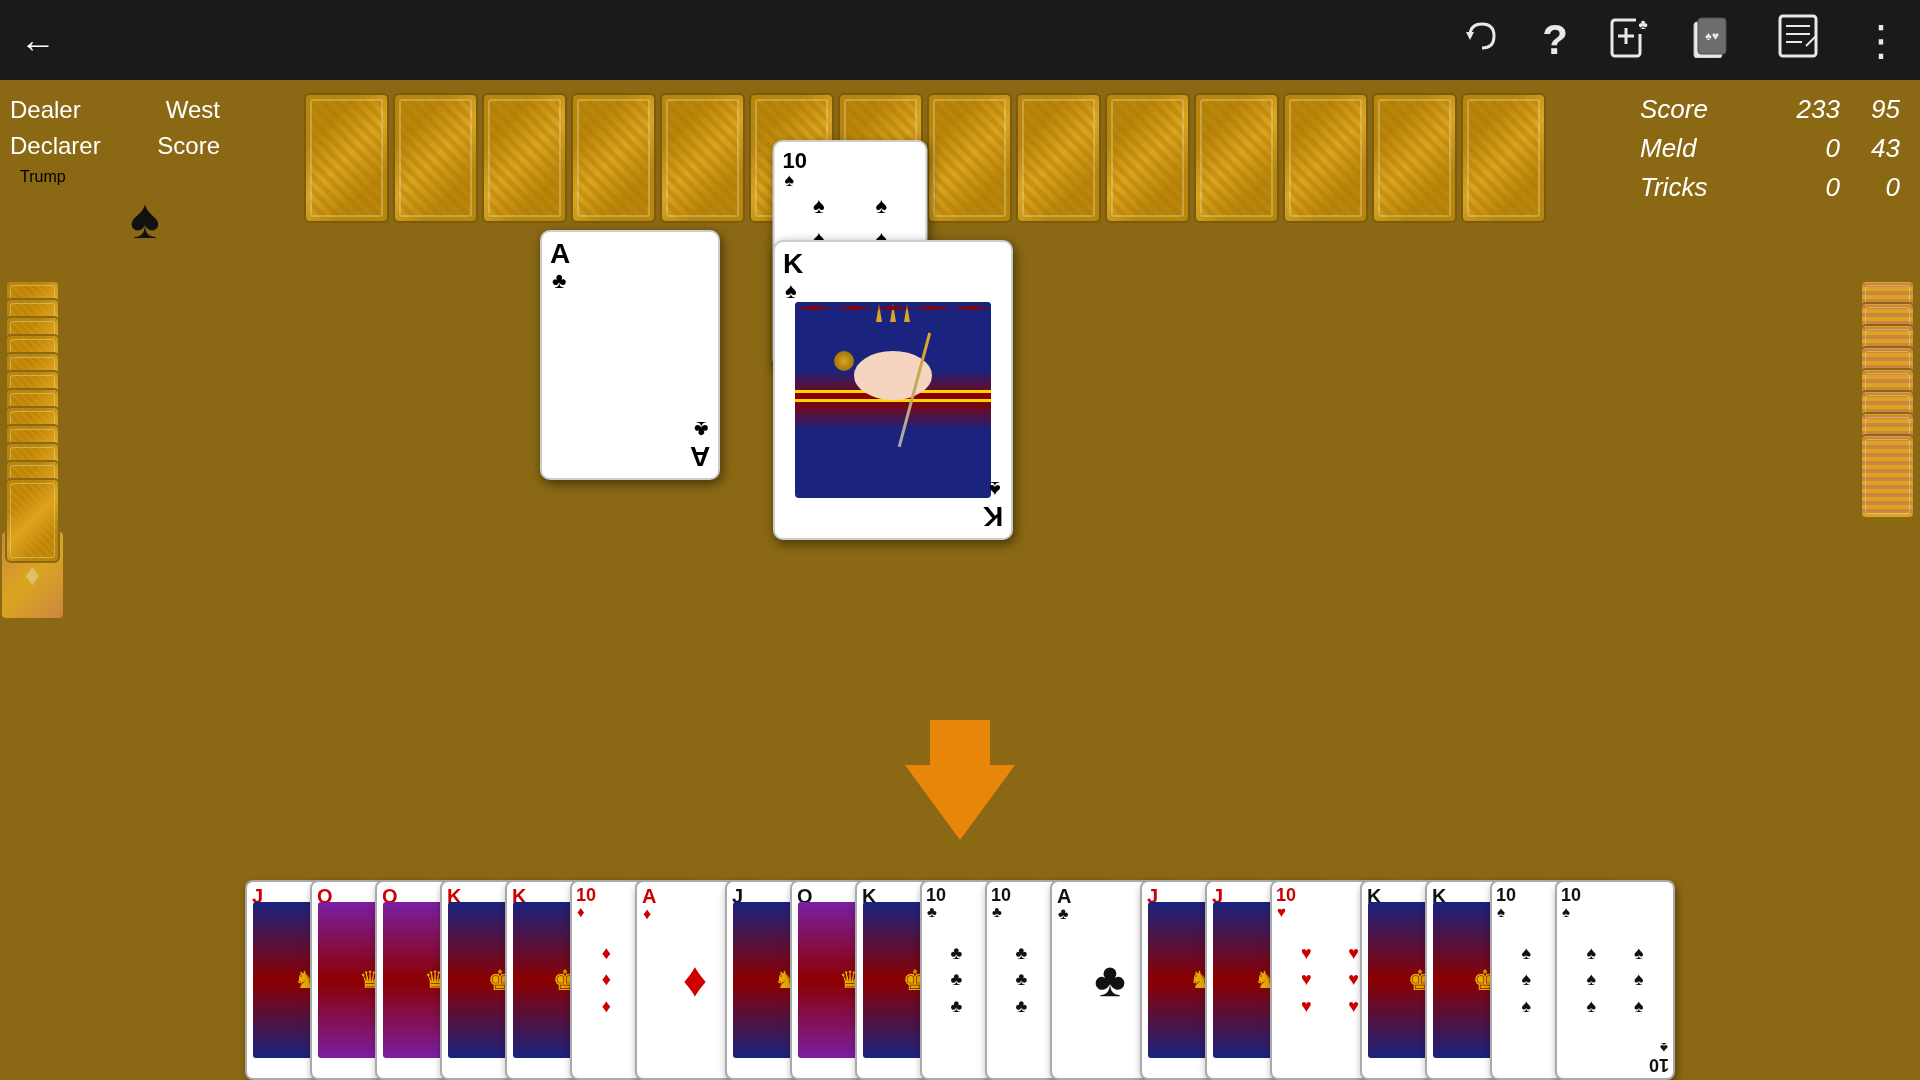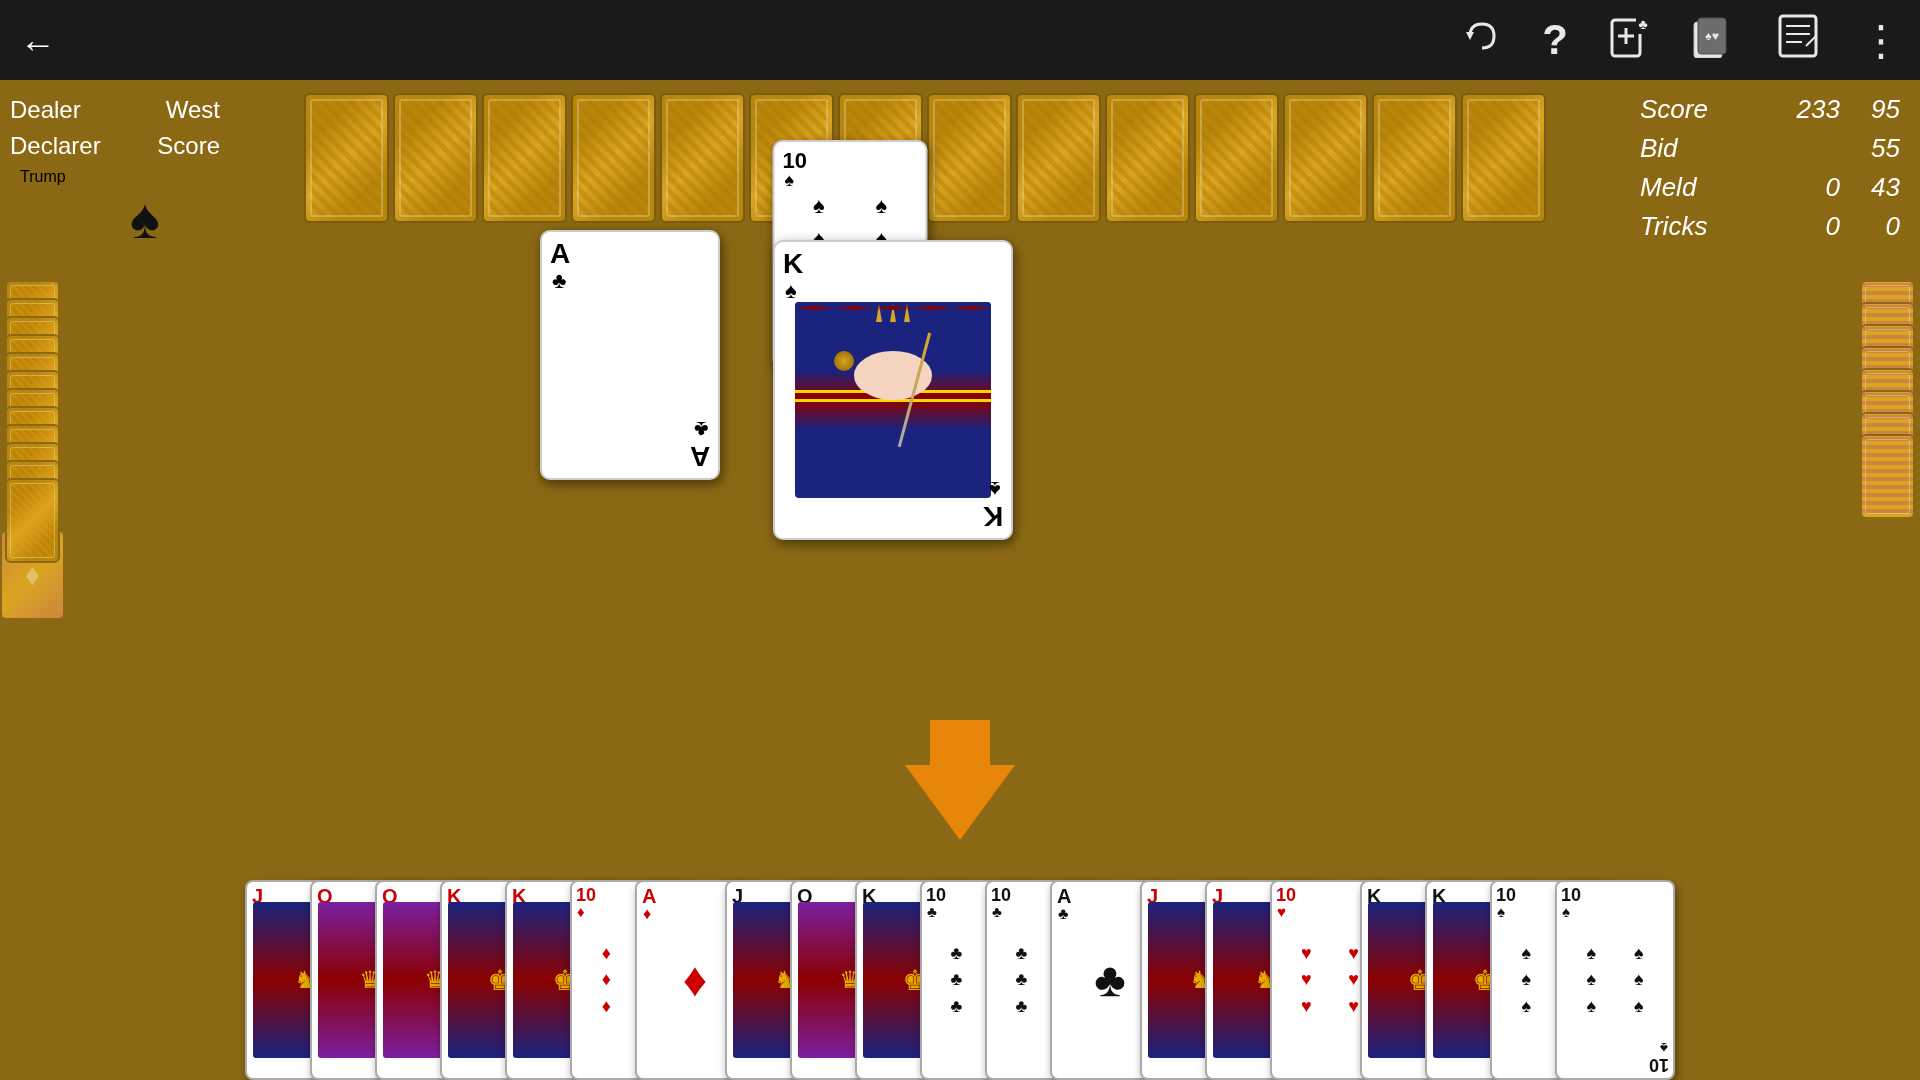--- a/index.html
+++ b/index.html
@@ -381,25 +381,20 @@
   </div>
 </div>
 
 <div id="score-panel">
   <div class="score-row">
     <span class="score-label">Score</span>
     <span class="score-we">233</span>
     <span class="score-they">95</span>
   </div>
   <div class="score-row">
-    <span class="score-label">Bid</span>
-    <span class="score-we"></span>
-    <span class="score-they">55</span>
-  </div>
-  <div class="score-row">
     <span class="score-label">Meld</span>
     <span class="score-we">0</span>
     <span class="score-they">43</span>
   </div>
   <div class="score-row">
     <span class="score-label">Tricks</span>
     <span class="score-we">0</span>
     <span class="score-they">0</span>
   </div>
 </div>

